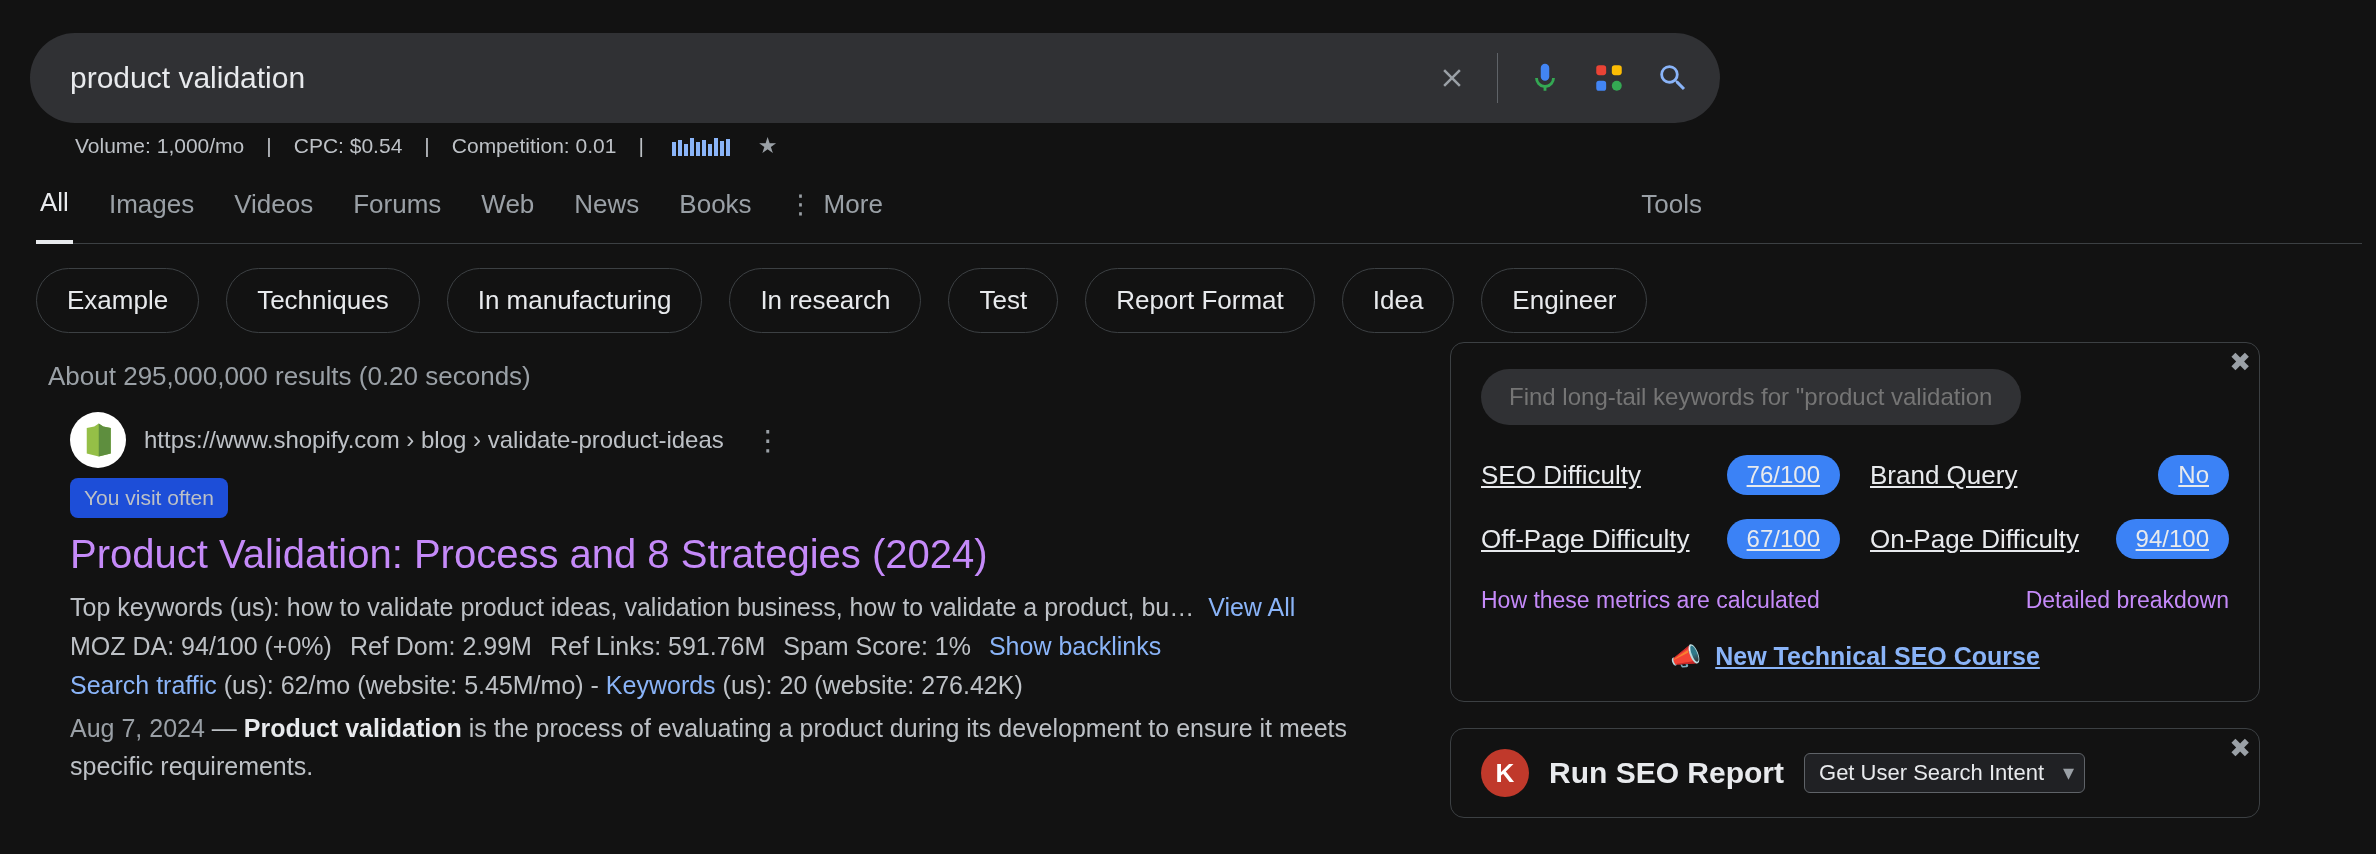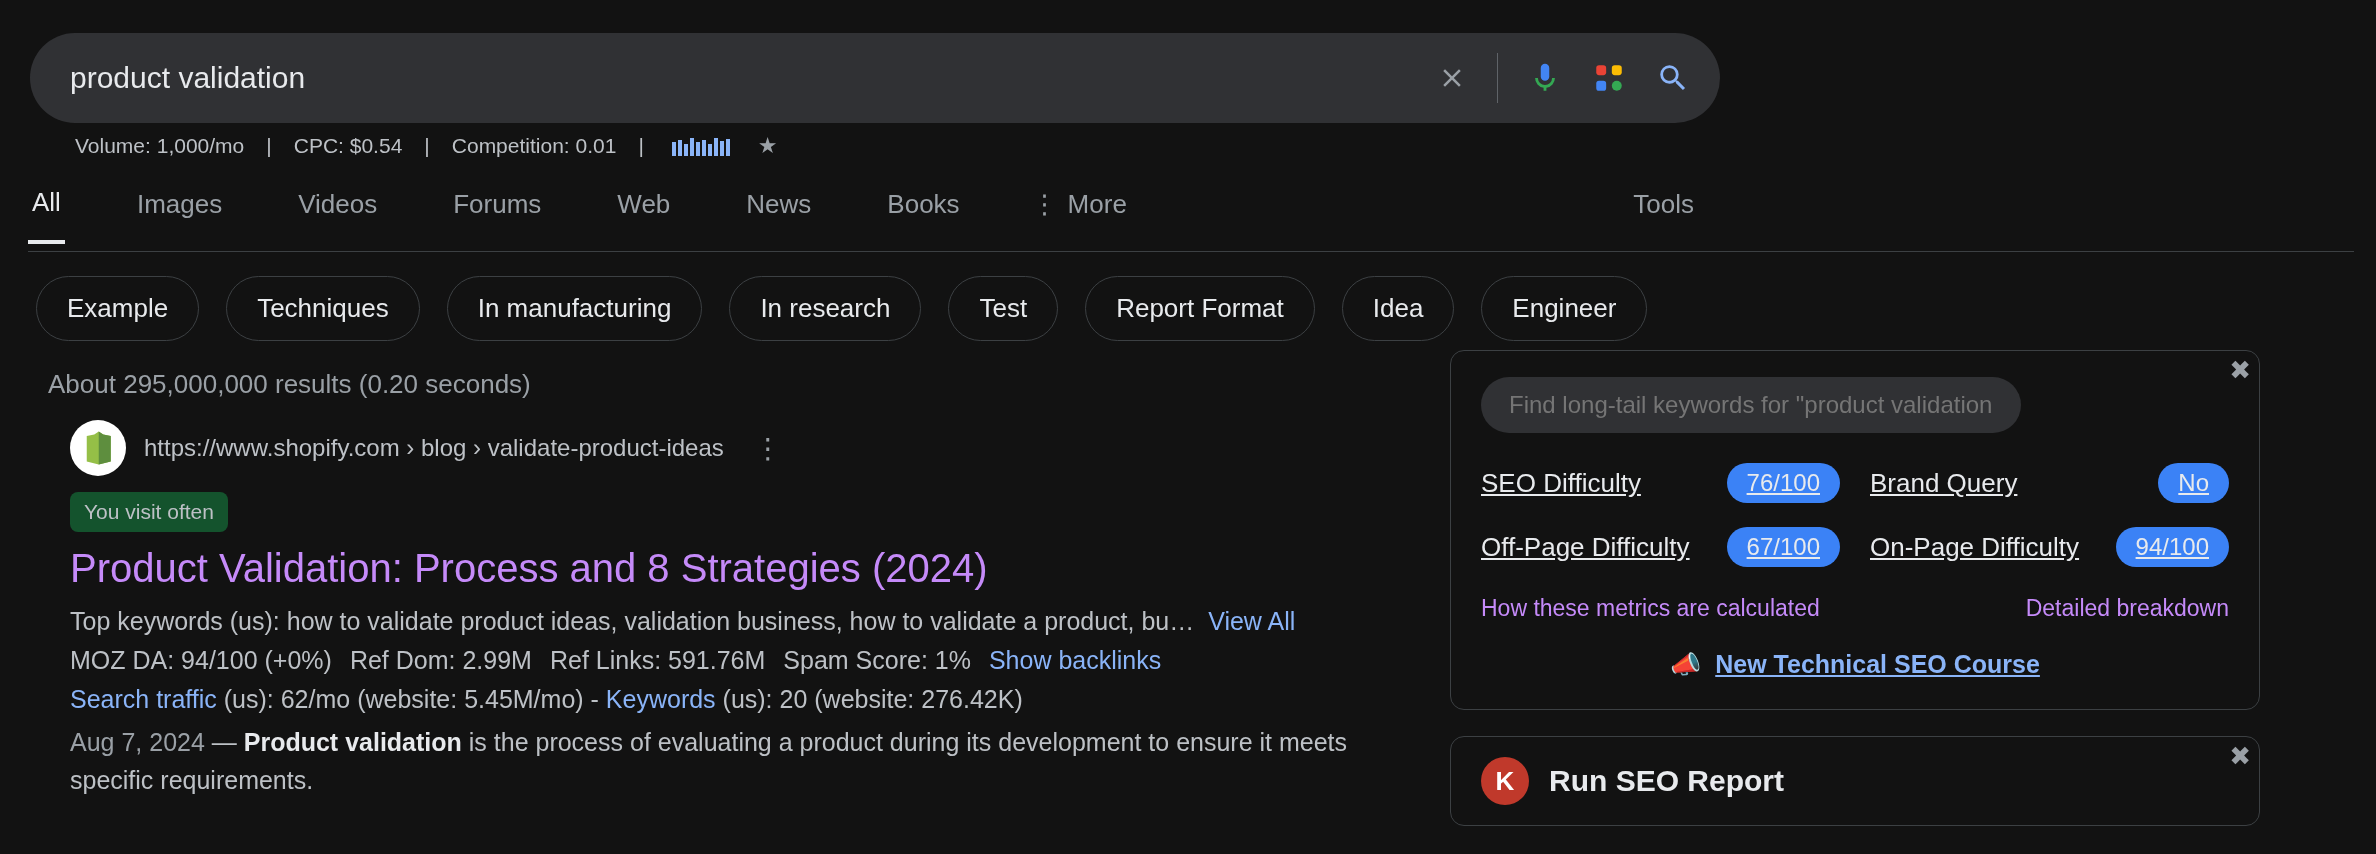--- a/index.html
+++ b/index.html
@@ -42,26 +42,26 @@
   font-size: 21px;
   color: #bdc1c6;
   display: flex;
   align-items: center;
   gap: 22px;
 }
 .bars { display: inline-flex; align-items: flex-end; gap: 2px; margin: 0 6px; height: 20px; }
 .bars span { width: 4px; background: #8ab4f8; display: inline-block; }
 .star { color: #9aa0a6; font-size: 22px; }
 .tabs-row {
-  margin: 28px 0 0 28px;
-  display: flex;
-  align-items: center;
-  gap: 68px;
+  margin: 28px 0 0 36px;
+  display: flex;
+  align-items: center;
+  gap: 32px;
   border-bottom: 1px solid #3c4043;
-  padding-bottom: 8px;
+  padding-bottom: 0;
   position: relative;
   width: calc(100% - 50px);
 }
 .tab {
   font-size: 26px;
   color: #9aa0a6;
   padding: 0 4px 22px 4px;
   cursor: pointer;
 }
 .tab.active {
@@ -99,26 +99,26 @@
   width: 56px; height: 56px; border-radius: 50%;
   background: #fff; display: flex; align-items: center; justify-content: center;
   font-size: 30px;
 }
 .site-info { display: flex; flex-direction: column; }
 .site-name { font-size: 26px; color: #e8eaed; }
 .breadcrumb { font-size: 24px; color: #bdc1c6; }
 .more-dots { color: #9aa0a6; font-size: 28px; cursor: pointer; margin-left: 12px; }
 .visit-badge {
   display: inline-block;
-  background: #14532d;
+  background: #1d4ed8;
   color: #bdc1c6;
   font-size: 21px;
   padding: 8px 14px;
   border-radius: 8px;
-  margin-top: 16px;
+  margin-top: 10px;
 }
 .result-title {
   margin-top: 14px;
   font-size: 40px;
   color: #c58af9;
   cursor: pointer;
 }
 .keywords-line { margin-top: 16px; font-size: 25px; color: #bdc1c6; }
 .view-all-link { color: #8ab4f8; cursor: pointer; }
 .seo-line { margin-top: 10px; font-size: 25px; color: #bdc1c6; display: flex; gap: 18px; flex-wrap: wrap; }
@@ -350,15 +350,18 @@
       <div class="course-row">
         <span>📣</span>
         <span class="course-link">New Technical SEO Course</span>
       </div>
     </div>
 
     <div class="run-panel">
       <div class="close-x">✖</div>
       <div class="k-badge">K</div>
       <div class="run-title">Run SEO Report</div>
+      <div class="select-box">
+        <span>Get User Search Intent</span>
+      </div>
     </div>
   </div>
 </div>
 
 </body></html>

